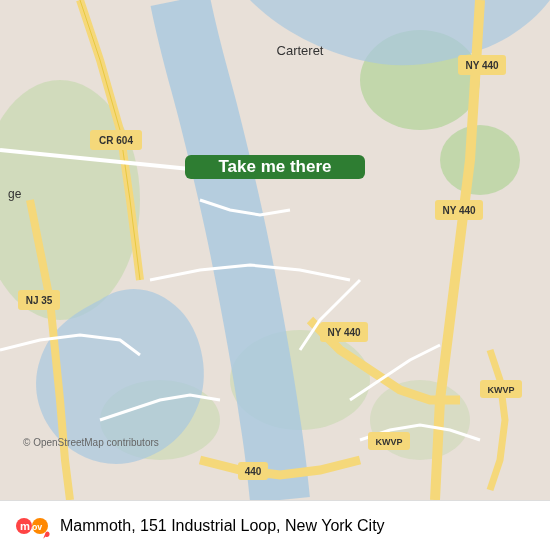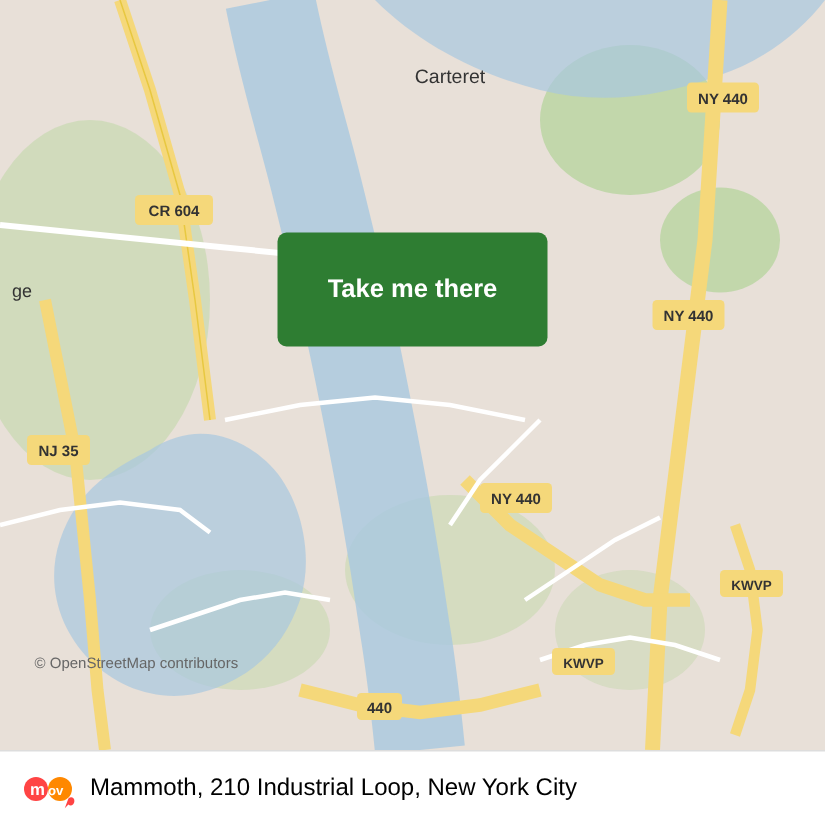--- a/index.html
+++ b/index.html
@@ -31,21 +31,21 @@
     
     #take-me-there-btn {
       position: absolute;
       top: 155px;
       left: 50%;
       transform: translateX(-50%);
       background-color: #2e7d32;
       color: white;
       border: none;
       border-radius: 6px;
-      padding: 28px 32px;
+      padding: 2px 32px;
       font-size: 17px;
       font-weight: 600;
       cursor: pointer;
       white-space: nowrap;
       display: flex;
       flex-direction: column;
       align-items: center;
       gap: 10px;
       min-width: 180px;
     }
@@ -162,14 +162,14 @@
     <rect width="50" height="44" rx="4" fill="white"></rect>
 
     <circle cx="15" cy="22" r="10" fill="#ff4444"></circle>
     <circle cx="35" cy="22" r="10" fill="#ff8800"></circle>
     <text x="10" y="27" font-size="14" font-weight="bold" fill="white">m</text>
     <text x="25" y="27" font-size="11" font-weight="bold" fill="white">ov</text>
 
     <path d="M42 30 C44 28, 47 29, 47 32 C47 35, 44 37, 42 35 L39 38 Z" fill="#ff4444"></path>
   </svg>
 
-  <span id="footer-address">Mammoth, 210 Industrial Loop, New York City</span>
+  <span id="footer-address">Mammoth, 151 Industrial Loop, New York City</span>
 </div>
 
 </body></html>

